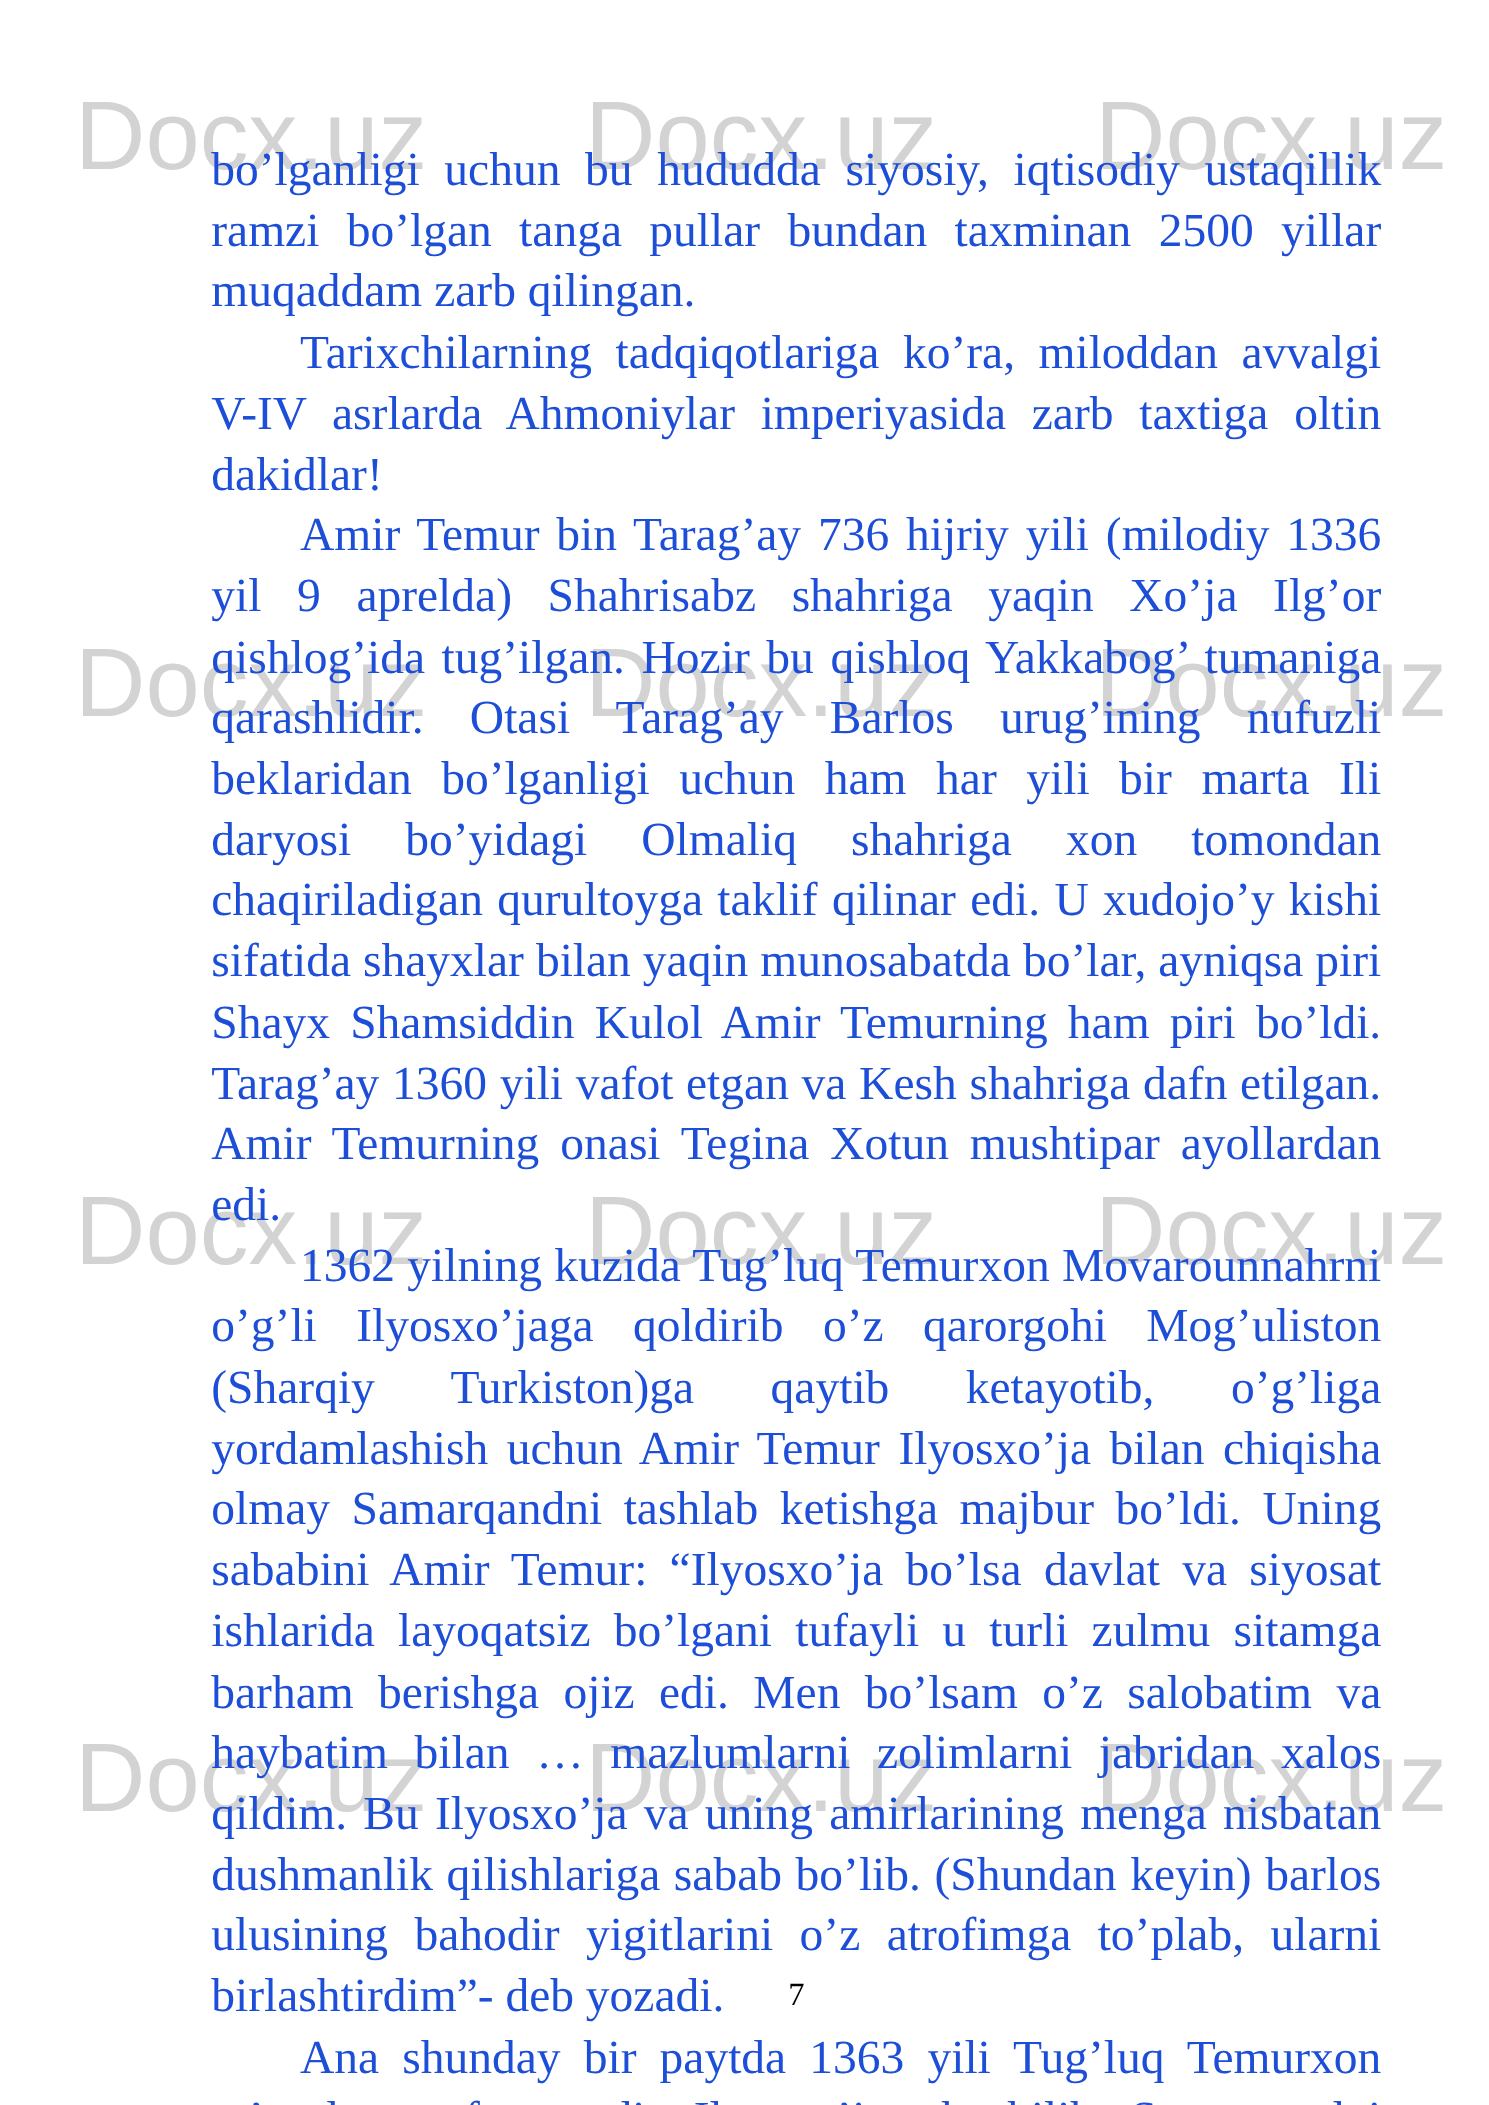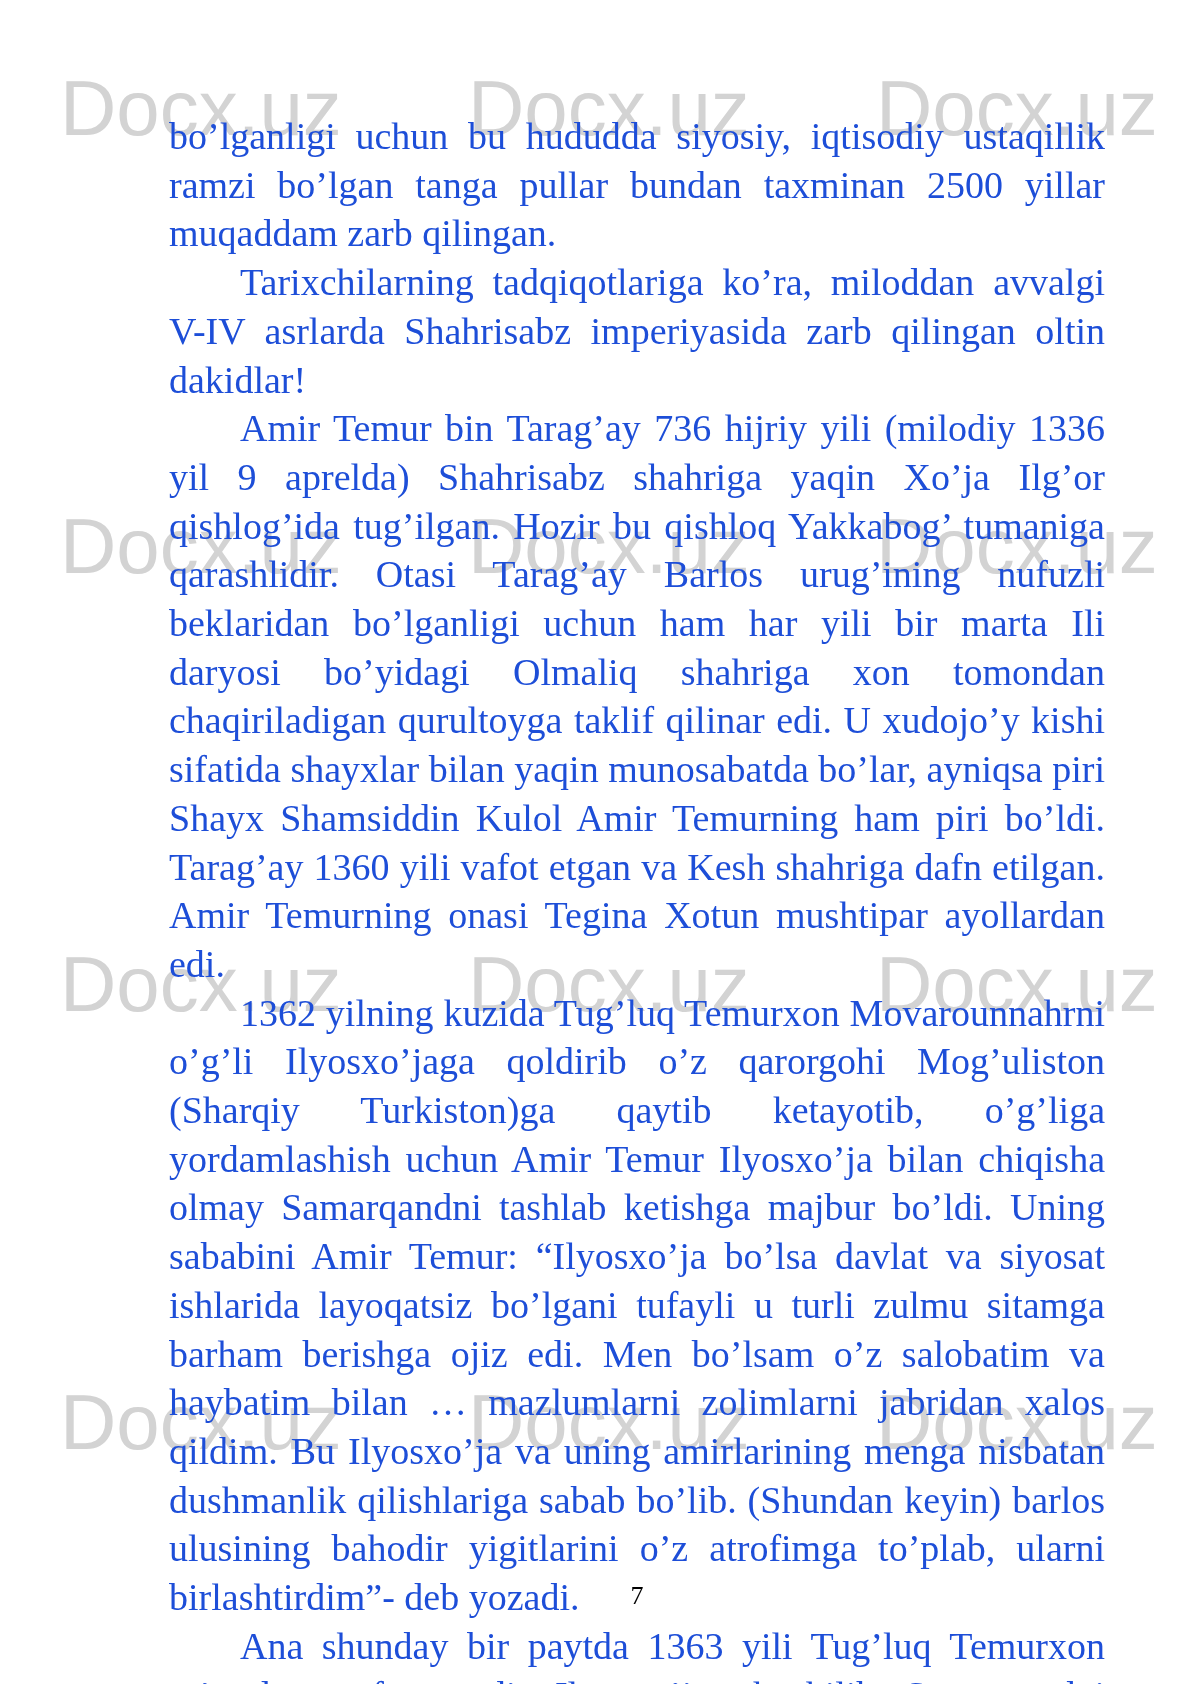--- a/index.html
+++ b/index.html
@@ -101,21 +101,21 @@
     </div>
     <div class="wm-row">
       <span class="wm">Docx.uz</span>
       <span class="wm">Docx.uz</span>
       <span class="wm">Docx.uz</span>
     </div>
   </div>
 
   <div class="content">
     <p>bo’lganligi uchun bu hududda siyosiy, iqtisodiy ustaqillik ramzi bo’lgan tanga pullar bundan taxminan 2500 yillar muqaddam zarb qilingan.</p>
-    <p class="indent">Tarixchilarning tadqiqotlariga ko’ra, miloddan avvalgi V-IV asrlarda Shahrisabz imperiyasida zarb qilingan oltin dakidlar!</p>
+    <p class="indent">Tarixchilarning tadqiqotlariga ko’ra, miloddan avvalgi V-IV asrlarda Ahmoniylar imperiyasida zarb taxtiga oltin dakidlar!</p>
     <p class="indent">Amir Temur bin Tarag’ay 736 hijriy yili (milodiy 1336 yil 9 aprelda) Shahrisabz shahriga yaqin Xo’ja Ilg’or qishlog’ida tug’ilgan. Hozir bu qishloq Yakkabog’ tumaniga qarashlidir. Otasi Tarag’ay Barlos urug’ining nufuzli beklaridan bo’lganligi uchun ham har yili bir marta Ili daryosi bo’yidagi Olmaliq shahriga xon tomondan chaqiriladigan qurultoyga taklif qilinar edi. U xudojo’y kishi sifatida shayxlar bilan yaqin munosabatda bo’lar, ayniqsa piri Shayx Shamsiddin Kulol Amir Temurning ham piri bo’ldi. Tarag’ay 1360 yili vafot etgan va Kesh shahriga dafn etilgan. Amir Temurning onasi Tegina Xotun mushtipar ayollardan edi.</p>
     <p class="indent">1362 yilning kuzida Tug’luq Temurxon Movarounnahrni o’g’li Ilyosxo’jaga qoldirib o’z qarorgohi Mog’uliston (Sharqiy Turkiston)ga qaytib ketayotib, o’g’liga yordamlashish uchun Amir Temur Ilyosxo’ja bilan chiqisha olmay Samarqandni tashlab ketishga majbur bo’ldi. Uning sababini Amir Temur: “Ilyosxo’ja bo’lsa davlat va siyosat ishlarida layoqatsiz bo’lgani tufayli u turli zulmu sitamga barham berishga ojiz edi. Men bo’lsam o’z salobatim va haybatim bilan … mazlumlarni zolimlarni jabridan xalos qildim. Bu Ilyosxo’ja va uning amirlarining menga nisbatan dushmanlik qilishlariga sabab bo’lib. (Shundan keyin) barlos ulusining bahodir yigitlarini o’z atrofimga to’plab, ularni birlashtirdim”- deb yozadi.</p>
     <p class="indent">Ana shunday bir paytda 1363 yili Tug’luq Temurxon to’satdan vafot etadi. Ilyosxo’ja shoshilib Samarqandni tashlab, xonlik taxtiga o’tirish uchun Olmaliqqa jo’nab ketadi. Ilyosxo’ja Samarqanddan ketishi bilanoq Amir Temur Balx qal’asini egallab olgan o’z qaynog’asi Husayn (Amir Qozog’anning nabirasi) bilan o’zaro bahamjihat harakat qilishga kelishib oldi. 1362 yilda o’zaro bahamjihat harakat qilishga kelishib oldi. 1362 yilda Seistonda bo’lgan janglarda Amir Temur o’ng qo’li va o’ng oyog’idan og’ir yaralanadi. Ilyosxo’ja 1365 yili mayda</p>
   </div>
 
   <div class="page-number">7</div>
 
 </div>
 
 </body></html>

